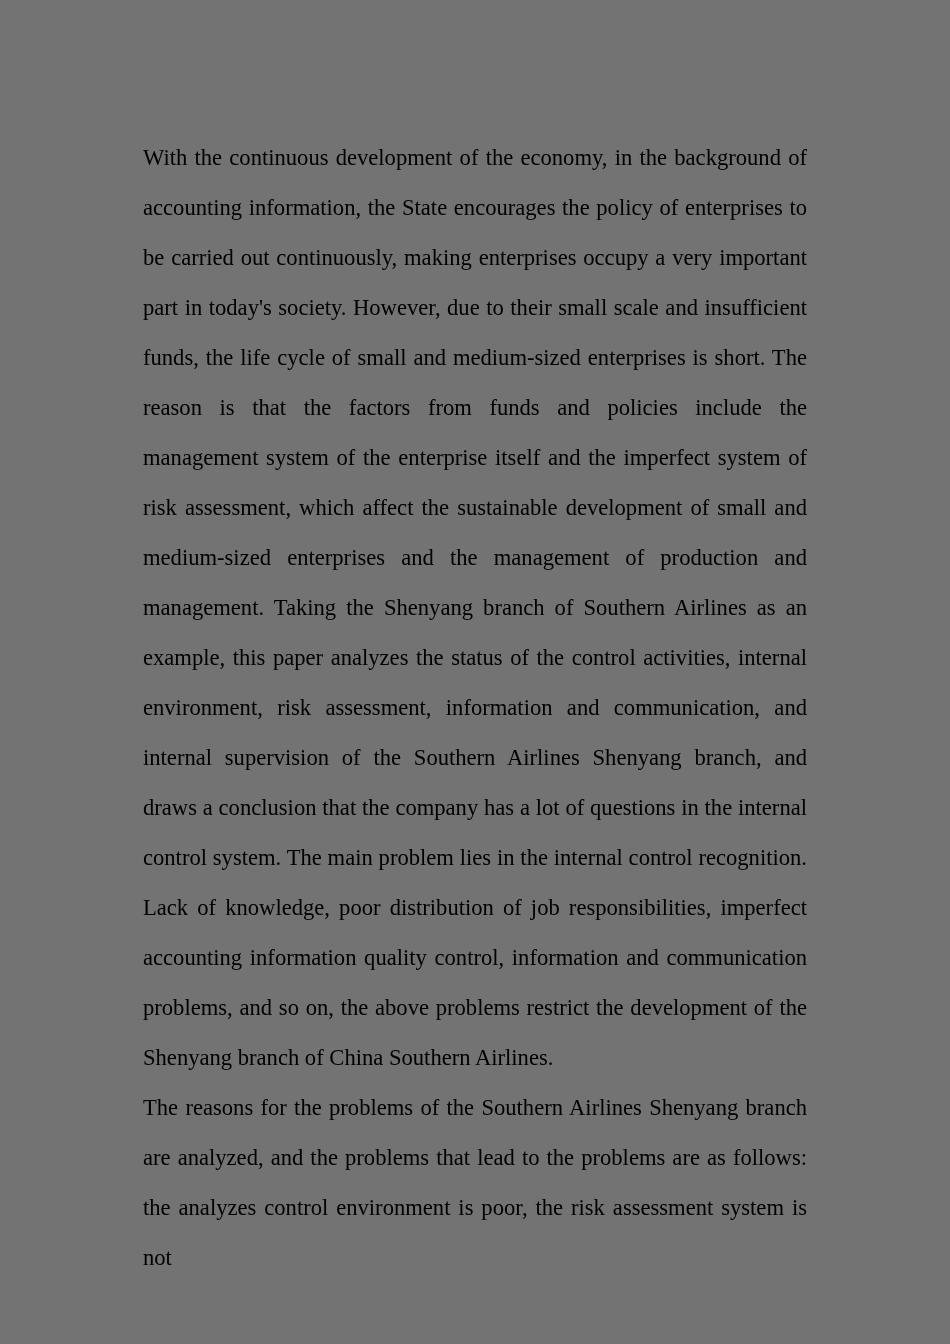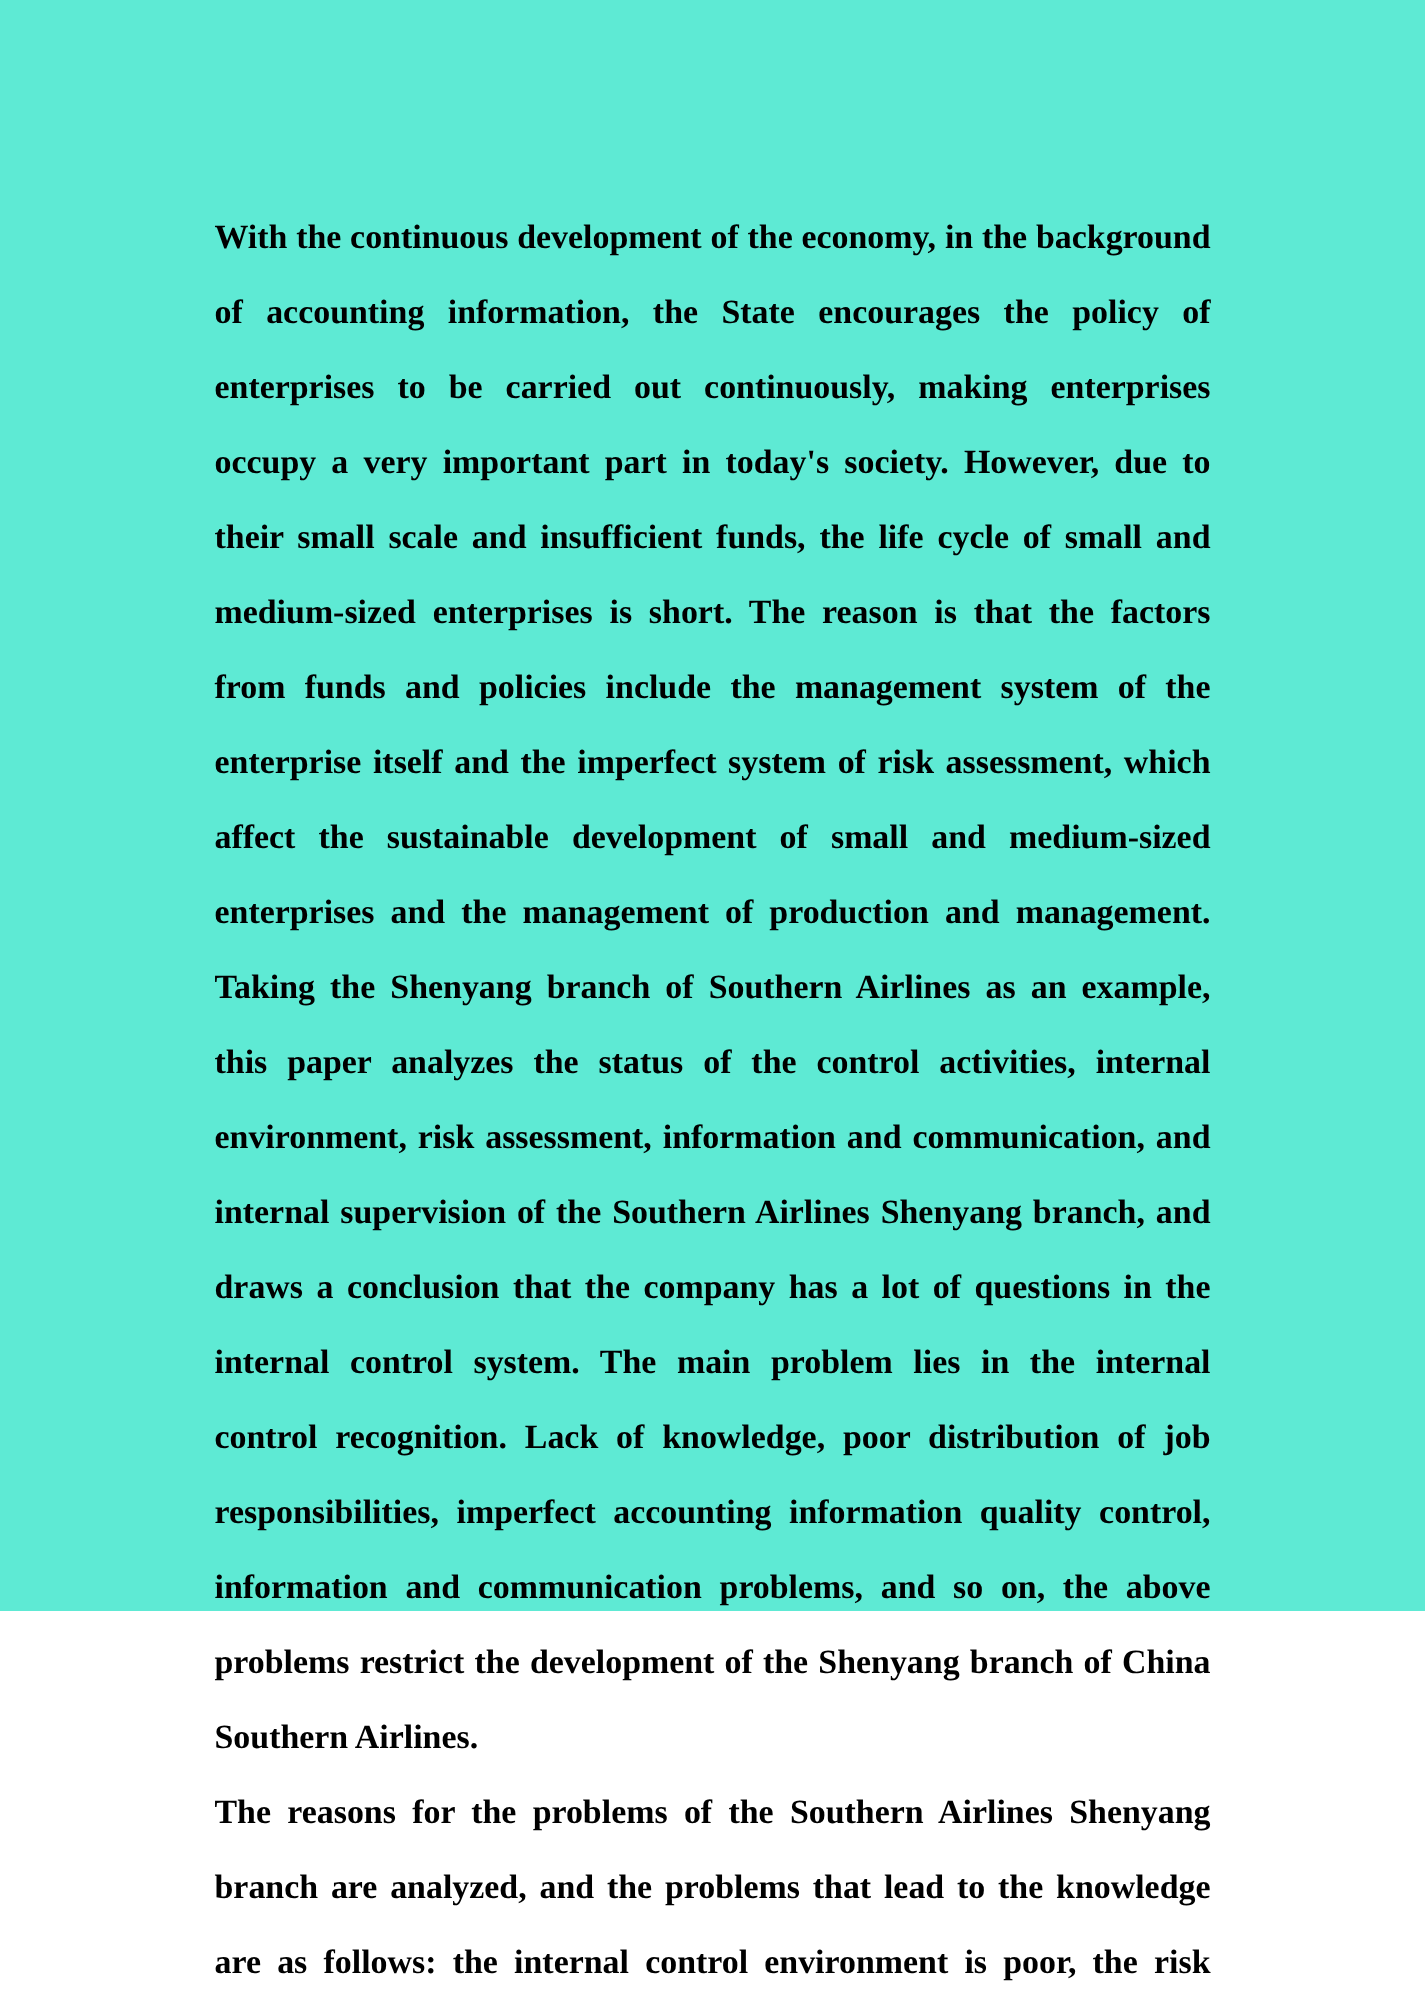--- a/index.html
+++ b/index.html
@@ -13,24 +13,23 @@
     height: 1344px;
     overflow: hidden;
     font-family: "Liberation Serif", "DejaVu Serif", serif;
     color: #000000;
     -webkit-font-smoothing: antialiased;
   }
 
   .page {
     position: relative;
     width: 950px;
-    height: 1074px;
-    background: #5eead4;
+    height: 1344px;
+    background: #737373;
     box-sizing: border-box;
-    font-weight: bold;
   }
 
   .page-body {
     position: absolute;
     left: 143px;
     top: 133px;
     width: 664px;
   }
 
   .para {
@@ -58,16 +57,16 @@
   }
 </style>
 </head>
 <body>
 
 <div class="page">
   <div class="page-body">
 
     <p class="para no-stretch">With the continuous development of the economy, in the background of accounting information, the State encourages the policy of enterprises to be carried out continuously, making enterprises occupy a very important part in today's society. However, due to their small scale and insufficient funds, the life cycle of small and medium-sized enterprises is short. The reason is that the factors from funds and policies include the management system of the enterprise itself and the imperfect system of risk assessment, which affect the sustainable development of small and medium-sized enterprises and the management of production and management. Taking the Shenyang branch of Southern Airlines as an example, this paper analyzes the status of the control activities, internal environment, risk assessment, information and communication, and internal supervision of the Southern Airlines Shenyang branch, and draws a conclusion that the company has a lot of questions in the internal control system. The main problem lies in the internal control recognition. Lack of knowledge, poor distribution of job responsibilities, imperfect accounting information quality control, information and communication problems, and so on, the above problems restrict the development of the Shenyang branch of China Southern Airlines.</p>
 
-    <p class="para">The reasons for the problems of the Southern Airlines Shenyang branch are analyzed, and the problems that lead to the knowledge are as follows: the internal control environment is poor, the risk assessment system is not</p>
+    <p class="para">The reasons for the problems of the Southern Airlines Shenyang branch are analyzed, and the problems that lead to the problems are as follows: the analyzes control environment is poor, the risk assessment system is not</p>
 
   </div>
 </div>
 
 </body></html>

